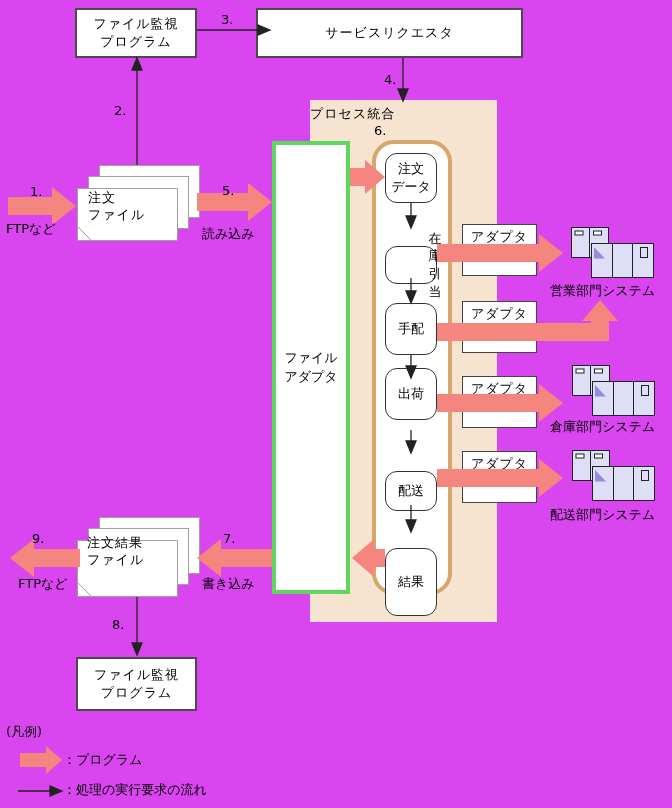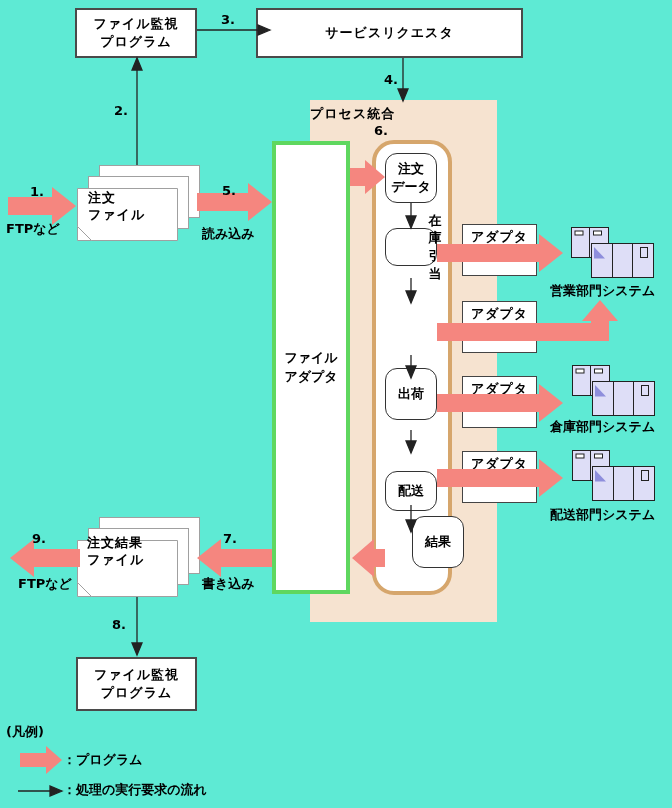--- a/index.html
+++ b/index.html
@@ -1,18 +1,18 @@
 <!DOCTYPE html>
 <html><head>
 <meta charset="utf-8">
 <style>
   html,body{margin:0;padding:0;background:#fff;}
   #stage{
-    position:relative;width:672px;height:808px;background:#5eead4;overflow:hidden;
-    font-family:"DejaVu Sans",sans-serif;color:#000;font-weight:bold;
+    position:relative;width:672px;height:808px;background:#d946ef;overflow:hidden;
+    font-family:"DejaVu Sans",sans-serif;color:#000;
   }
   .box{
     position:absolute;box-sizing:border-box;background:#fff;
     border:2px solid #4a4a4a;display:flex;flex-direction:column;
     align-items:center;justify-content:center;text-align:center;
     font-size:13px;line-height:1.35;letter-spacing:1px;
   }
   .step{
     border:1px solid #333;border-radius:12px;width:52px;left:385px;
     font-size:13px;letter-spacing:0;
@@ -56,33 +56,37 @@
     <div>ファイル</div>
     <div>アダプタ</div>
   </div>
 
   <div class="tanbox"></div>
 
   <div class="box step" style="top:153px;height:50px;">
     <div>注文</div>
     <div>データ</div>
   </div>
-  <div class="box step" style="top:228px;height:38px;padding-left:48px;">
+  <div class="box step" style="top:246px;height:38px;padding-left:48px;">
     <div>在庫</div>
     <div>引当</div>
   </div>
+  <div class="box step" style="top:303px;height:52px;">
+    <div>手配</div>
+    <div></div>
+  </div>
   <div class="box step" style="top:368px;height:52px;">
     <div>出荷</div>
     <div></div>
   </div>
   <div class="box step" style="top:471px;height:40px;">
     <div>配送</div>
     <div></div>
   </div>
-  <div class="box step" style="top:516px;height:52px;margin-left:27px;">
+  <div class="box step" style="top:548px;height:68px;">
     <div>結果</div>
     <div></div>
   </div>
 
   <div class="box adapterbox" style="top:224px;">
     <div>アダプタ</div>
   </div>
   <div class="box adapterbox" style="top:301px;">
     <div>アダプタ</div>
   </div>

